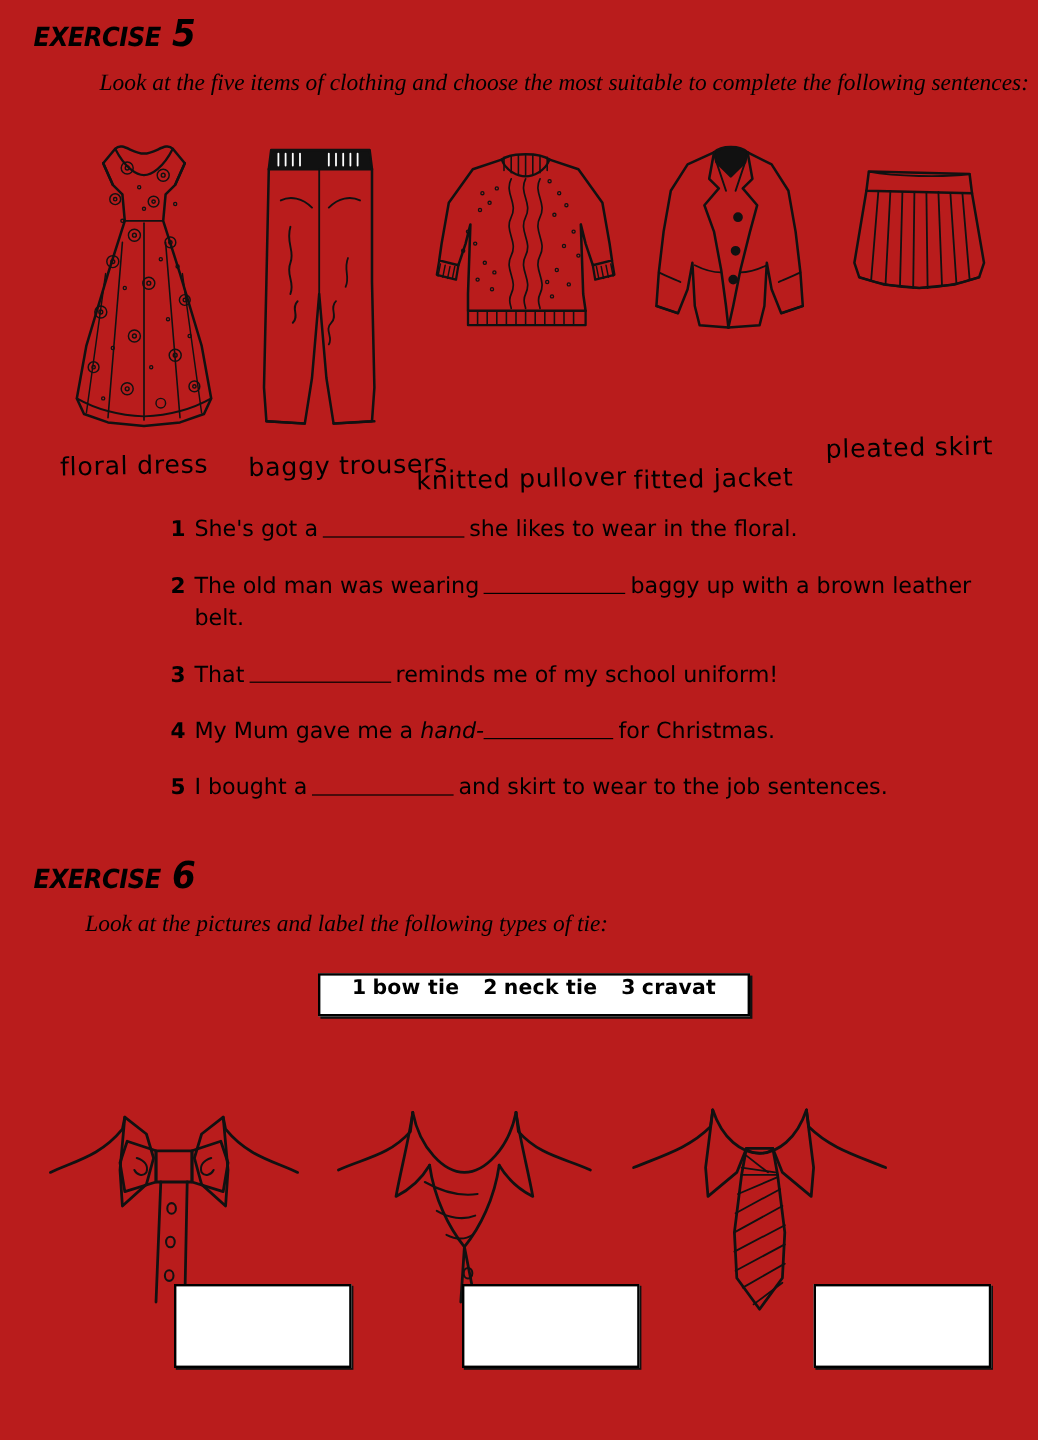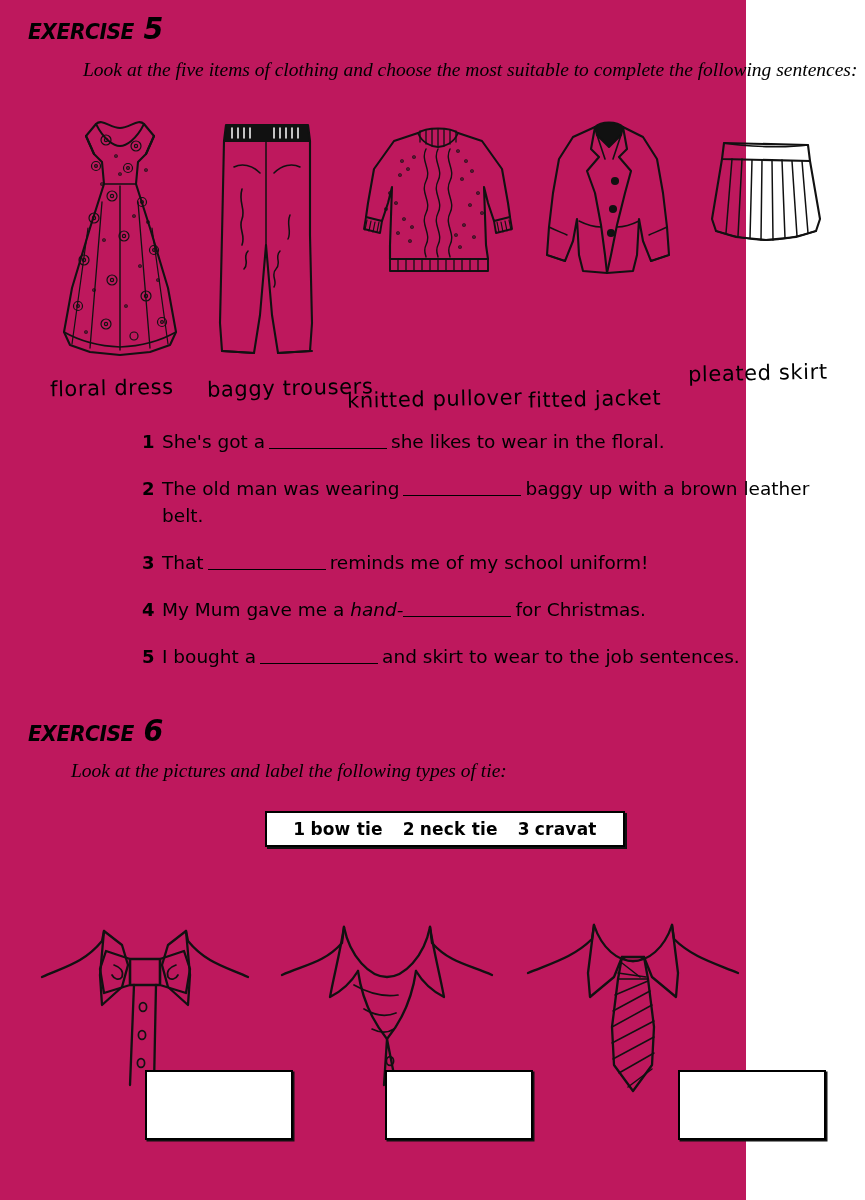--- a/index.html
+++ b/index.html
@@ -3,21 +3,21 @@
 <meta charset="utf-8">
 <style>
   * { box-sizing: border-box; margin: 0; padding: 0; }
   html, body {
     width: 865px; height: 1200px;
     background: #ffffff;
     font-family: "Liberation Sans", sans-serif;
     color: #000;
     overflow: hidden;
   }
-  .page { position: relative; width: 746px; height: 1200px; background: #be185d; }
+  .page { position: relative; width: 865px; height: 1200px; background: #b91c1c; }
 
   
   .ex-title {
     position: absolute;
     font-family: "DejaVu Sans", sans-serif;
     font-weight: 700;
     font-style: italic;
     font-size: 31px;
     letter-spacing: -0.5px;
     font-variant: small-caps;
@@ -81,21 +81,20 @@
   }
 
   
   .word-box {
     position: absolute;
     left: 265px; top: 811px;
     width: 360px; height: 36px;
     border: 2.6px solid #000;
     background: #fff;
     display: flex;
-    align-items: center;
     justify-content: center;
     box-shadow: 2px 2px 0 #111;
   }
   .word-box-inner {
     font-family: "DejaVu Sans", sans-serif;
     font-weight: 700;
     font-size: 17px;
     letter-spacing: 0.2px;
     white-space: nowrap;
   }

